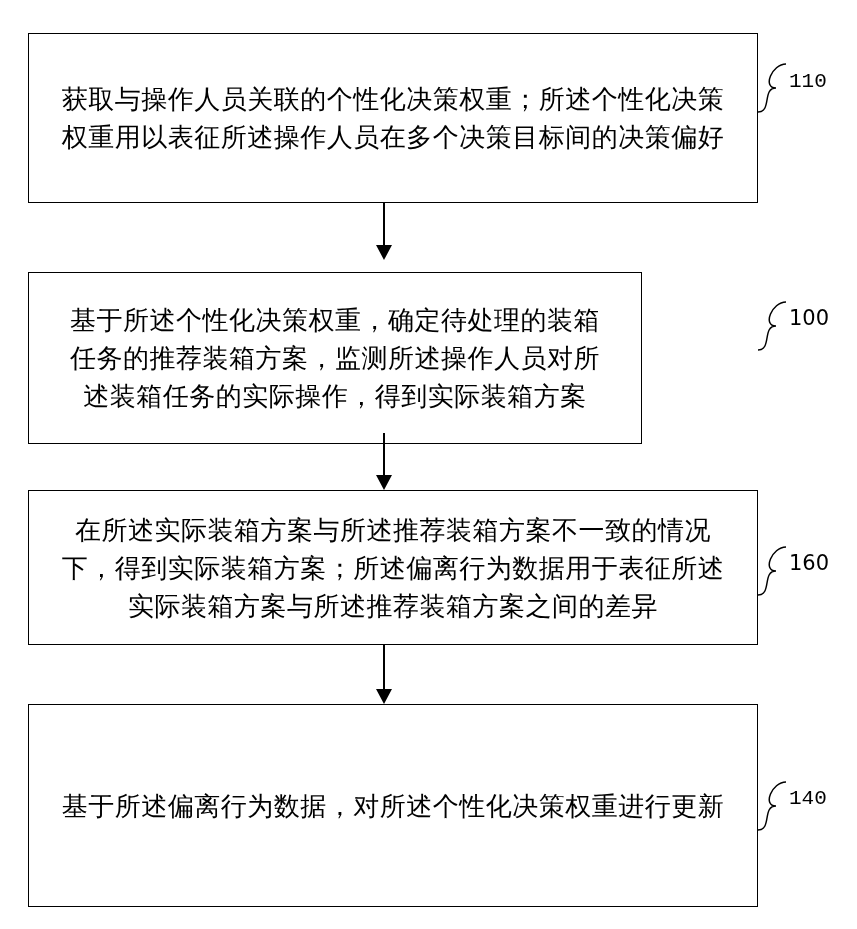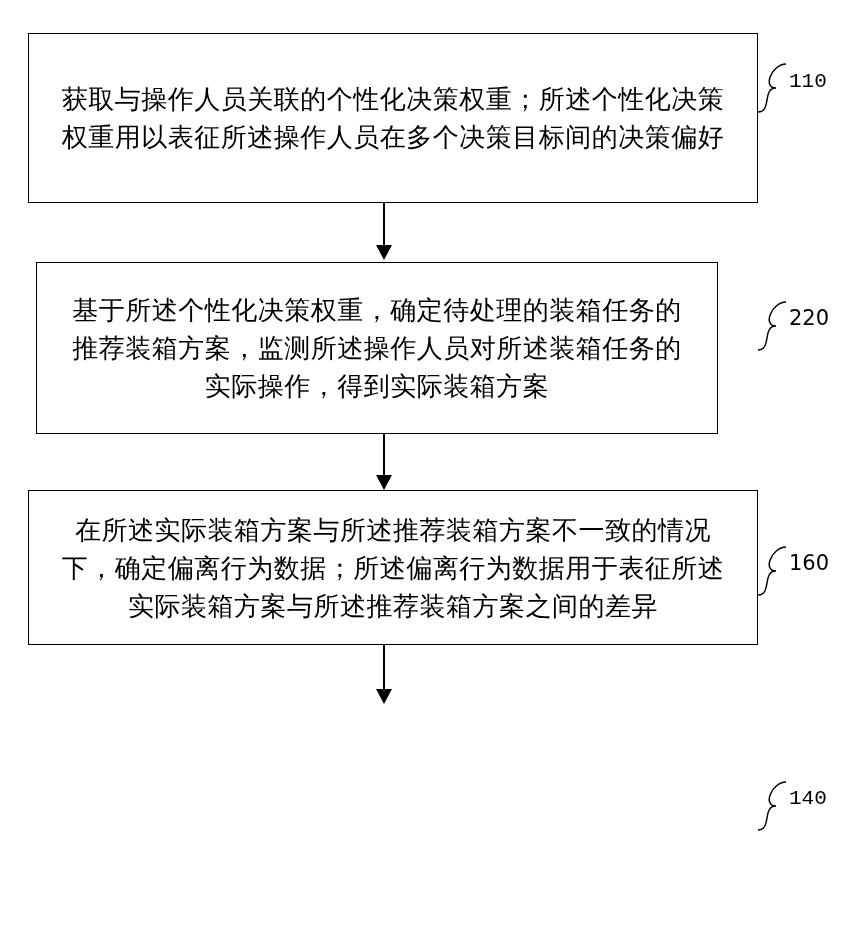--- a/index.html
+++ b/index.html
@@ -57,44 +57,47 @@
   <svg class="brace-svg" style="left:756px; top:62px; width:40px; height:52px;" viewBox="0 0 40 52">
     <path d="M2 50 C 16 50, 6 26, 20 26 C 6 26, 16 2, 30 2" fill="none" stroke="#000000" stroke-width="1.5"></path>
   </svg>
   <div class="step-label" style="left:789px; top:70px;font-family:Liberation Mono, monospace;">110</div>
 
   <svg class="arrow-svg" style="left:364px; top:203px; width:40px; height:58px;" viewBox="0 0 40 58">
     <line x1="20" y1="0" x2="20" y2="46" stroke="#000000" stroke-width="2"></line>
     <polygon points="20,57 12,42 28,42" fill="#000000"></polygon>
   </svg>
 
-  <div class="flow-box" style="left:28px; top:262px; width:682px; height:172px;margin-left:8px;">
+  <div class="flow-box" style="left:28px; top:272px; width:614px; height:172px;">
     <div class="flow-box-text">基于所述个性化决策权重，确定待处理的装箱任务的推荐装箱方案，监测所述操作人员对所述装箱任务的实际操作，得到实际装箱方案</div>
   </div>
   <svg class="brace-svg" style="left:756px; top:300px; width:40px; height:52px;" viewBox="0 0 40 52">
     <path d="M2 50 C 16 50, 6 26, 20 26 C 6 26, 16 2, 30 2" fill="none" stroke="#000000" stroke-width="1.5"></path>
   </svg>
-  <div class="step-label" style="left:789px; top:306px;">220</div>
+  <div class="step-label" style="left:789px; top:306px;">100</div>
 
   <svg class="arrow-svg" style="left:364px; top:433px; width:40px; height:58px;" viewBox="0 0 40 58">
     <line x1="20" y1="0" x2="20" y2="46" stroke="#000000" stroke-width="2"></line>
     <polygon points="20,57 12,42 28,42" fill="#000000"></polygon>
   </svg>
 
   <div class="flow-box" style="left:28px; top:490px; width:730px; height:155px;">
-    <div class="flow-box-text">在所述实际装箱方案与所述推荐装箱方案不一致的情况下，确定偏离行为数据；所述偏离行为数据用于表征所述实际装箱方案与所述推荐装箱方案之间的差异</div>
+    <div class="flow-box-text">在所述实际装箱方案与所述推荐装箱方案不一致的情况下，得到实际装箱方案；所述偏离行为数据用于表征所述实际装箱方案与所述推荐装箱方案之间的差异</div>
   </div>
   <svg class="brace-svg" style="left:756px; top:545px; width:40px; height:52px;" viewBox="0 0 40 52">
     <path d="M2 50 C 16 50, 6 26, 20 26 C 6 26, 16 2, 30 2" fill="none" stroke="#000000" stroke-width="1.5"></path>
   </svg>
   <div class="step-label" style="left:789px; top:551px;">160</div>
 
   <svg class="arrow-svg" style="left:364px; top:645px; width:40px; height:60px;" viewBox="0 0 40 60">
     <line x1="20" y1="0" x2="20" y2="48" stroke="#000000" stroke-width="2"></line>
     <polygon points="20,59 12,44 28,44" fill="#000000"></polygon>
   </svg>
 
+  <div class="flow-box" style="left:28px; top:704px; width:730px; height:203px;">
+    <div class="flow-box-text">基于所述偏离行为数据，对所述个性化决策权重进行更新</div>
+  </div>
   <svg class="brace-svg" style="left:756px; top:780px; width:40px; height:52px;" viewBox="0 0 40 52">
     <path d="M2 50 C 16 50, 6 26, 20 26 C 6 26, 16 2, 30 2" fill="none" stroke="#000000" stroke-width="1.5"></path>
   </svg>
   <div class="step-label" style="left:789px; top:787px;font-family:Liberation Mono, monospace;">140</div>
 
 </div>
 
 </body></html>

